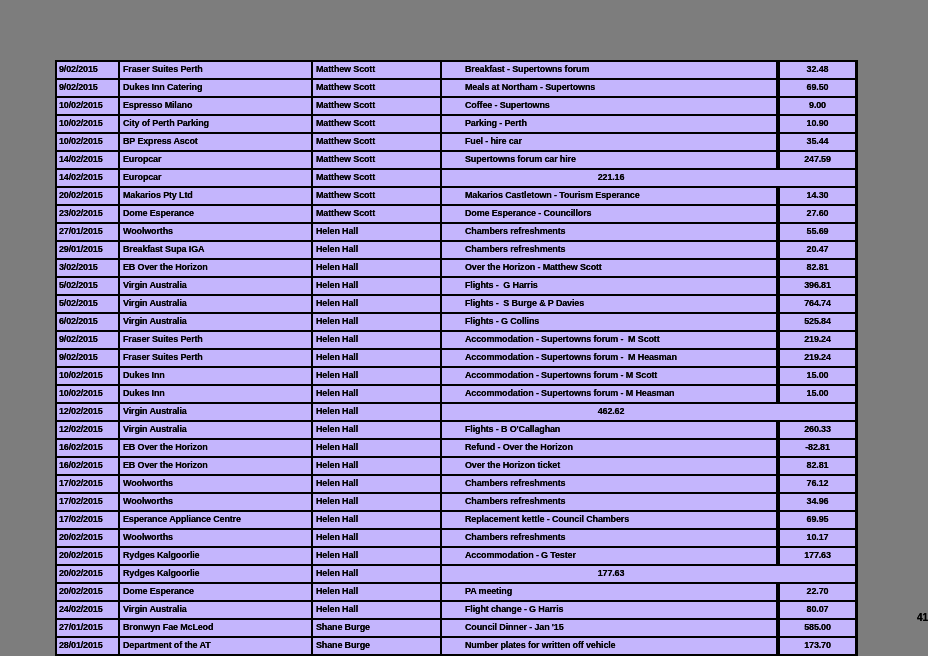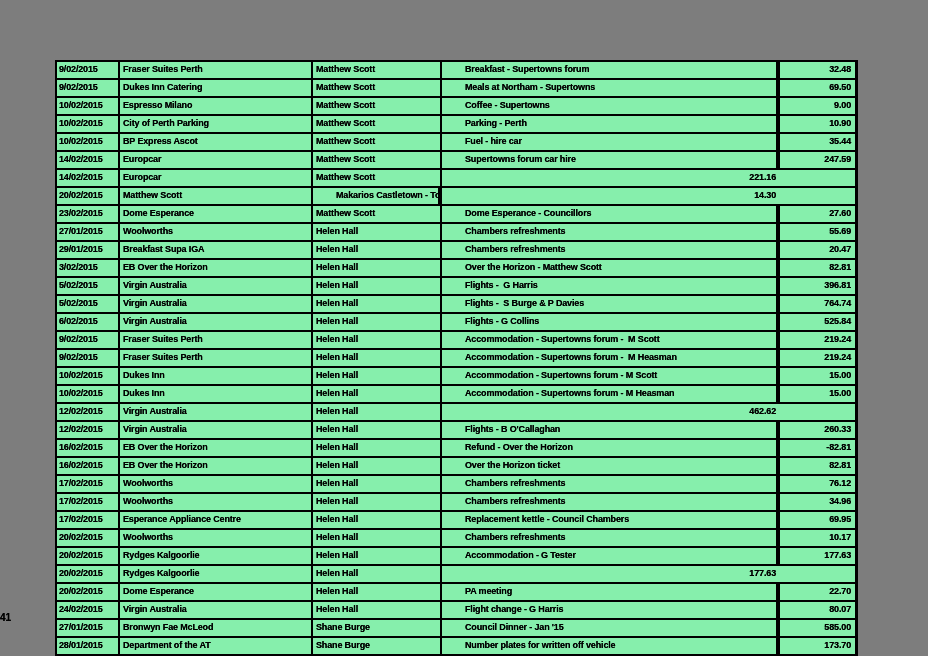--- a/index.html
+++ b/index.html
@@ -14,21 +14,21 @@
     background: #7d7d7d;
     font-family: "Liberation Sans", sans-serif;
     color: #000;
   }
   .expense-table {
     position: absolute;
     left: 55px;
     top: 60px;
     border: 2px solid #000;
     border-right-width: 3px;
-    background: #86efac;
+    background: #c4b5fd;
   }
   .row {
     display: grid;
     grid-template-columns: 63px 193px 129px 338px 75px;
     height: 16px;
     border-bottom: 2px solid #000;
   }
   .row:last-child {
     border-bottom: none;
   }
@@ -42,30 +42,30 @@
     overflow: hidden;
     padding: 0 2px 0 3px;
     border-right: 2px solid #000;
     text-shadow: 0 0 0.6px rgba(0,0,0,0.85);
   }
   .c-date { padding-left: 2px; }
   .c-description { border-right-width: 4px; margin-left: 20px; }
   .c-amount {
     border-right: none;
     display: flex;
-    justify-content: flex-end;
+    justify-content: center;
     padding: 0 4px 0 4px;
   }
   .c-amount .val { text-align: right; }
   .page-number {
     position: absolute;
     left: 0;
     right: 0;
     top: 612px;
-    text-align: left;
+    text-align: right;
     font-size: 10px;
     font-weight: 700;
     text-shadow: 0 0 0.6px rgba(0,0,0,0.85);
   }
 </style>
 </head>
 <body>
 
 <div class="expense-table">
     <div class="row">
@@ -111,20 +111,21 @@
       <div class="cell c-amount"><span class="sign"></span><span class="val">247.59</span></div>
     </div>
     <div class="row">
       <div class="cell c-date">14/02/2015</div>
       <div class="cell c-vendor">Europcar</div>
       <div class="cell c-staff">Matthew Scott</div>
       <div class="cell c-amount"><span class="sign"></span><span class="val">221.16</span></div>
     </div>
     <div class="row">
       <div class="cell c-date">20/02/2015</div>
+      <div class="cell c-vendor">Makarios Pty Ltd</div>
       <div class="cell c-staff">Matthew Scott</div>
       <div class="cell c-description">Makarios Castletown - Tourism Esperance</div>
       <div class="cell c-amount"><span class="sign"></span><span class="val">14.30</span></div>
     </div>
     <div class="row">
       <div class="cell c-date">23/02/2015</div>
       <div class="cell c-vendor">Dome Esperance</div>
       <div class="cell c-staff">Matthew Scott</div>
       <div class="cell c-description">Dome Esperance - Councillors</div>
       <div class="cell c-amount"><span class="sign"></span><span class="val">27.60</span></div>

